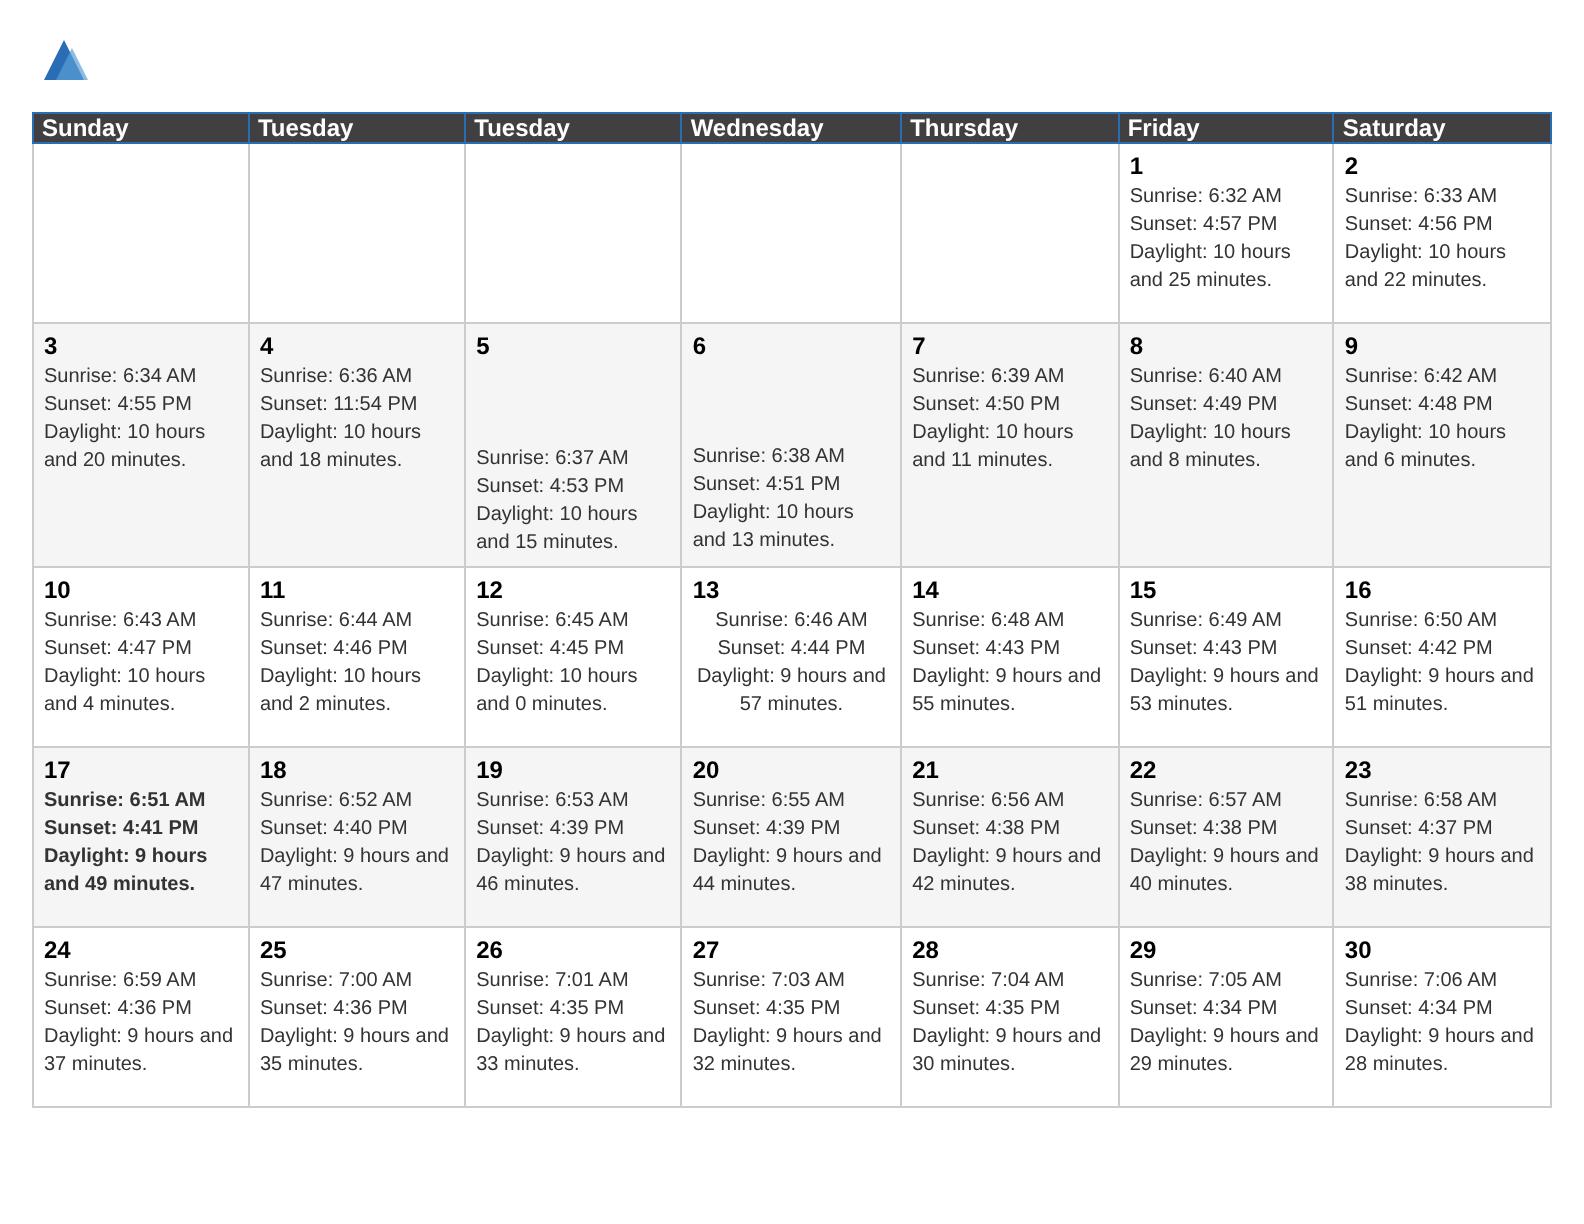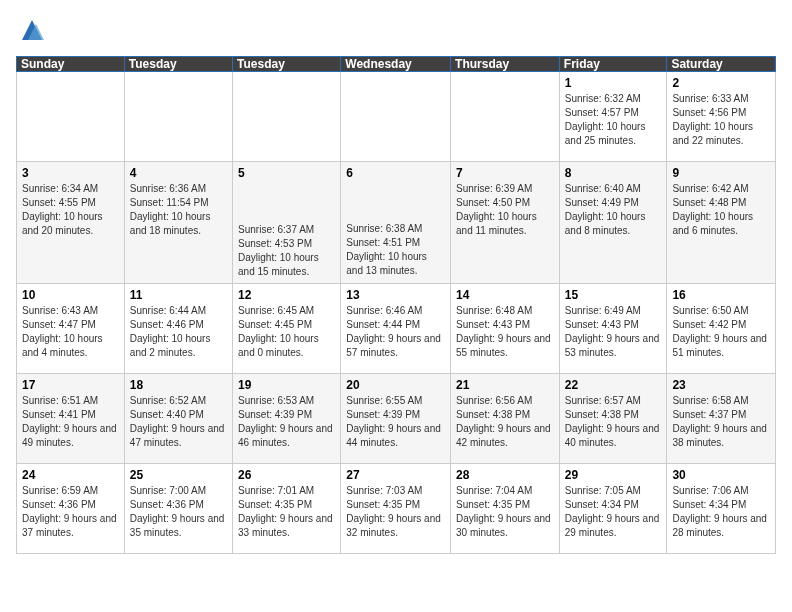--- a/index.html
+++ b/index.html
@@ -202,21 +202,21 @@
 Daylight: 10 hours and 2 minutes.</div>
         </td>
         <td>
           <span class="day-number">12</span>
           <div class="day-info" style="white-space: pre-line;">Sunrise: 6:45 AM
 Sunset: 4:45 PM
 Daylight: 10 hours and 0 minutes.</div>
         </td>
         <td>
           <span class="day-number">13</span>
-          <div class="day-info" style="white-space: pre-line;">Sunrise: 6:46 AM
+          <div class="day-info" style="white-space: pre-line; text-align: center;">Sunrise: 6:46 AM
 Sunset: 4:44 PM
 Daylight: 9 hours and 57 minutes.</div>
         </td>
         <td>
           <span class="day-number">14</span>
           <div class="day-info" style="white-space: pre-line;">Sunrise: 6:48 AM
 Sunset: 4:43 PM
 Daylight: 9 hours and 55 minutes.</div>
         </td>
         <td>
@@ -228,21 +228,21 @@
         <td>
           <span class="day-number">16</span>
           <div class="day-info" style="white-space: pre-line;">Sunrise: 6:50 AM
 Sunset: 4:42 PM
 Daylight: 9 hours and 51 minutes.</div>
         </td>
       </tr>
       <tr>
         <td>
           <span class="day-number">17</span>
-          <div class="day-info" style="white-space: pre-line;">Sunrise: 6:51 AM
+          <div class="day-info" style="white-space: pre-line; font-weight: bold;">Sunrise: 6:51 AM
 Sunset: 4:41 PM
 Daylight: 9 hours and 49 minutes.</div>
         </td>
         <td>
           <span class="day-number">18</span>
           <div class="day-info" style="white-space: pre-line;">Sunrise: 6:52 AM
 Sunset: 4:40 PM
 Daylight: 9 hours and 47 minutes.</div>
         </td>
         <td>

